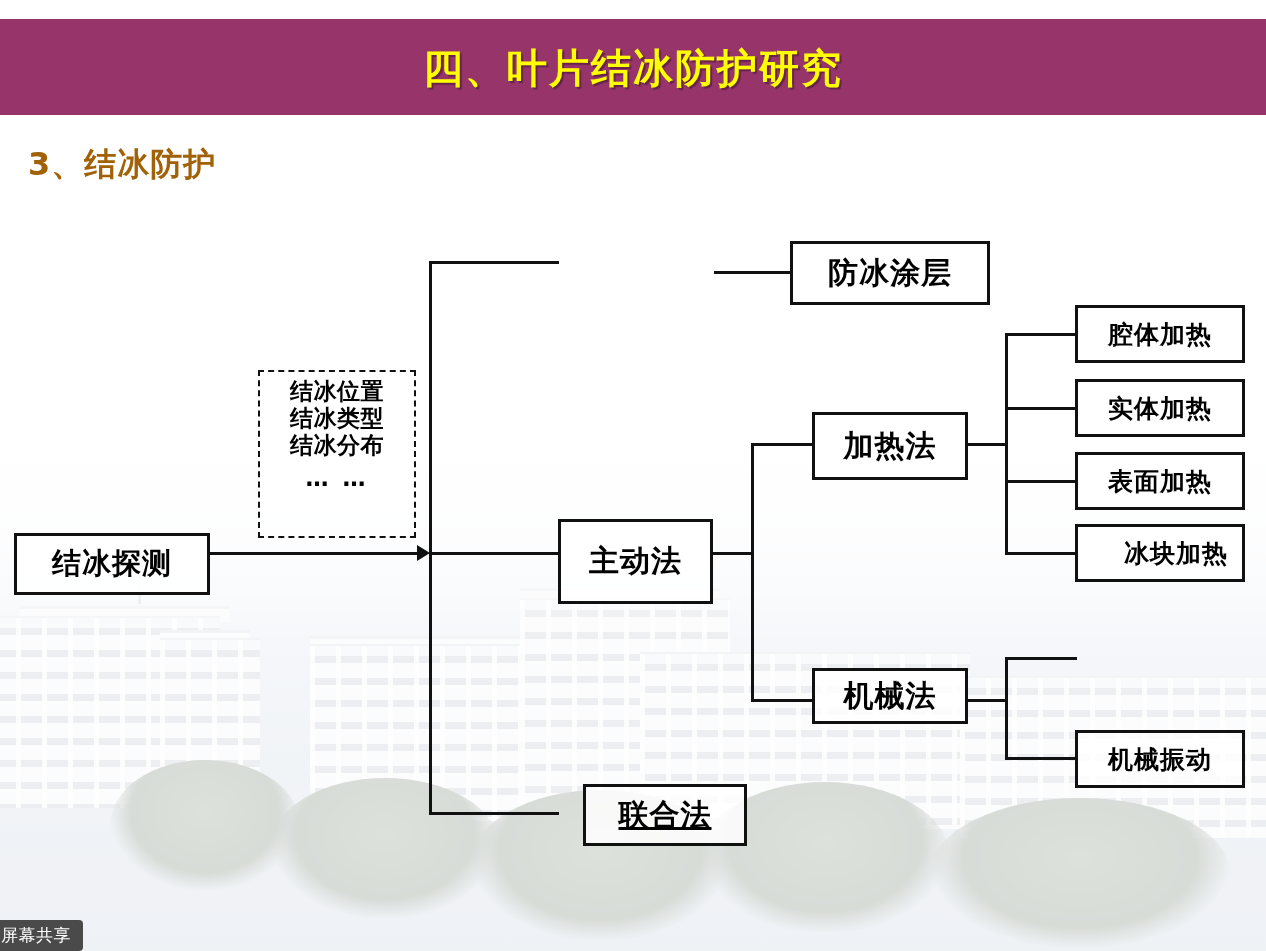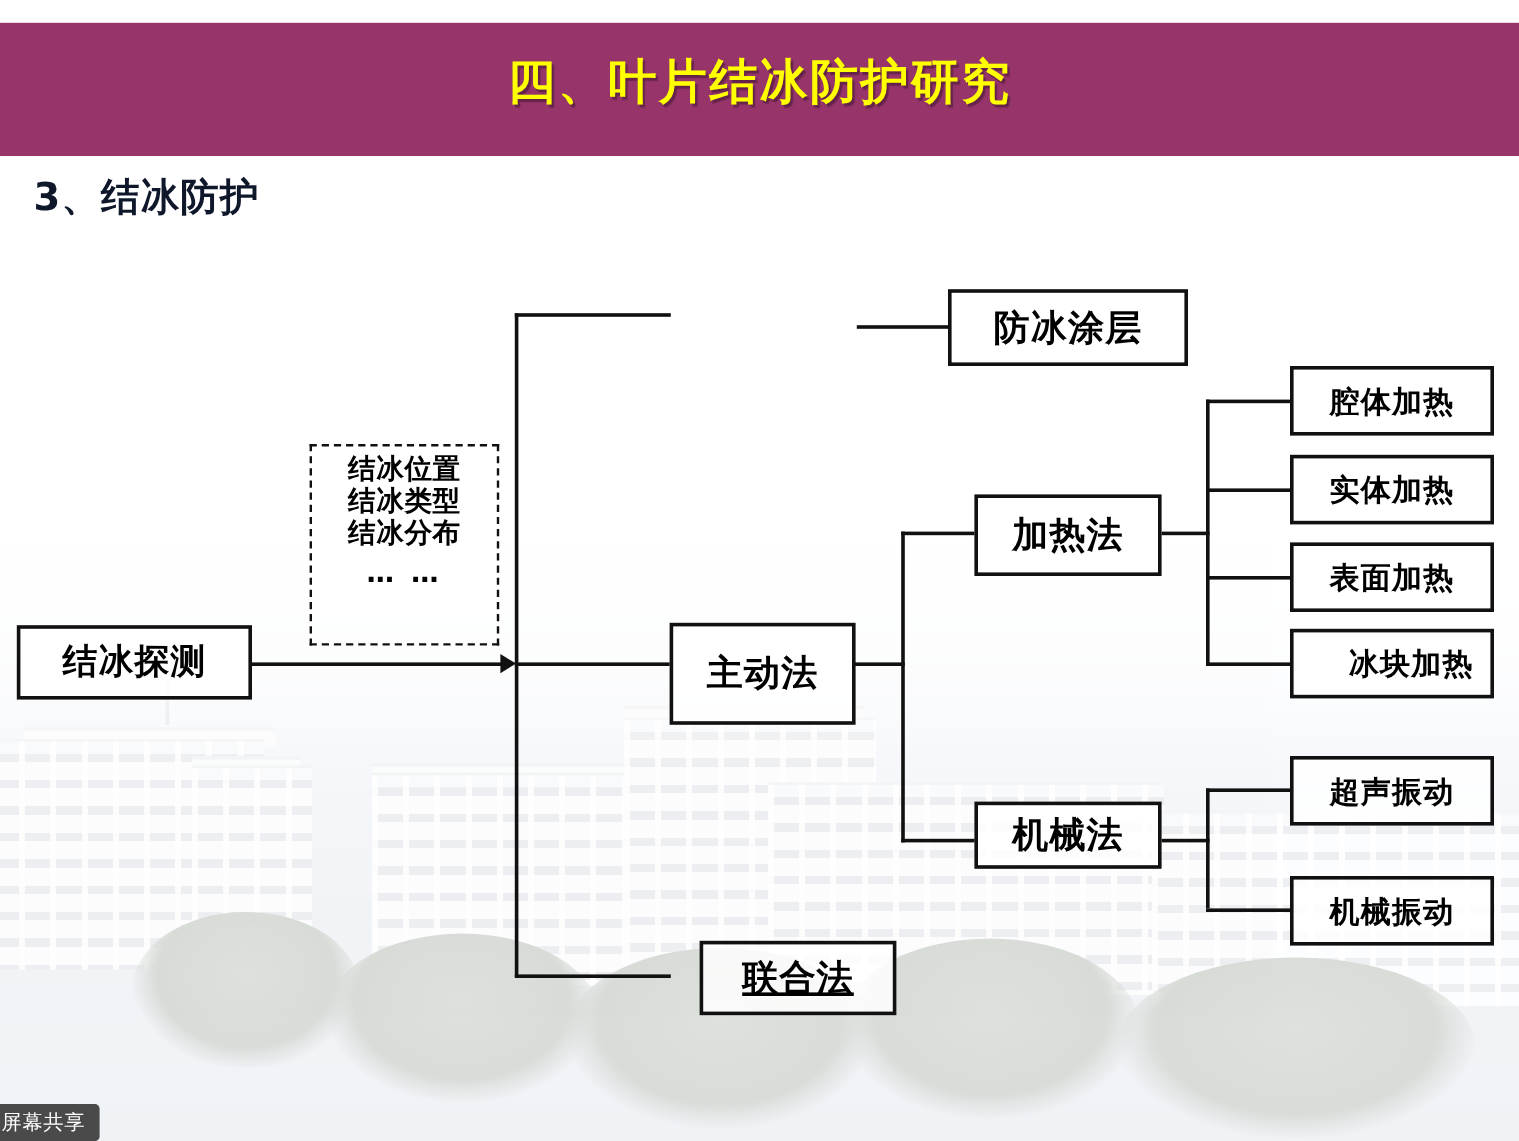--- a/index.html
+++ b/index.html
@@ -82,38 +82,38 @@
   }
   #bg-fade-top {
     position: absolute; left: 0; top: 0; width: 100%; height: 210px;
     background: linear-gradient(to bottom, #ffffff 0%, rgba(255,255,255,0.72) 45%, rgba(255,255,255,0) 100%);
   }
 
   
   #title-band {
     position: absolute;
     left: 0; top: 19px;
-    width: 1266px; height: 111px;
+    width: 1266px; height: 96px;
     background: #97356b;
   }
   #title-text {
     position: absolute;
     left: 0; right: 0; top: 22px;
     text-align: center;
     color: #ffff00;
     font-size: 40px;
     font-weight: bold;
     letter-spacing: 2px;
     text-shadow: 2px 2px 1px rgba(60,20,45,0.55);
     white-space: nowrap;
   }
   #subtitle {
     position: absolute;
     left: 28px; top: 143px;
-    color: #0f172a;
+    color: #a16207;
     font-size: 32px;
     font-weight: bold;
     letter-spacing: 1px;
     text-shadow: 1px 1px 0 rgba(255,255,255,0.8);
     white-space: nowrap;
   }
 
   
   #diagram { position: absolute; left: 0; top: 0; width: 1266px; height: 951px; }
 
@@ -127,21 +127,21 @@
     display: flex;
     align-items: center;
     justify-content: center;
     white-space: nowrap;
     letter-spacing: 1px;
     text-shadow: 1px 1px 0 rgba(255,255,255,0.55);
   }
   .node.lvl1 { font-size: 30px; }
   .node.lvl2 { font-size: 30px; }
   .node.lvl3 { font-size: 25px; }
-  .node.root { font-size: 29px; }
+  .node.root { font-size: 29px; margin-top: 12px; }
 
   .dashed-note {
     position: absolute;
     box-sizing: border-box;
     border: 2px dashed #111111;
     background: rgba(255,255,255,0.6);
     color: #000000;
     font-weight: bold;
     font-size: 23px;
     line-height: 1.18;
@@ -304,23 +304,20 @@
 
     <div class="line h" style="left:751px; top:699px; width:64px;"></div>
     <div class="node lvl1" style="left:812px; top:668px; width:156px; height:56px;">
       <span>机械法</span>
     </div>
 
     <div class="line h" style="left:968px; top:699px; width:40px;"></div>
     <div class="line v" style="left:1005px; top:657px; height:100px;"></div>
 
     <div class="line h" style="left:1005px; top:657px; width:72px;"></div>
-    <div class="node lvl3" style="left:1075px; top:630px; width:170px; height:58px;">
-      <span>超声振动</span>
-    </div>
 
     <div class="line h" style="left:1005px; top:757px; width:72px;"></div>
     <div class="node lvl3" style="left:1075px; top:730px; width:170px; height:58px;">
       <span>机械振动</span>
     </div>
 
     <div class="line h" style="left:429px; top:812px; width:130px;"></div>
     <div class="node lvl1" style="left:583px; top:784px; width:164px; height:62px;text-decoration:underline;">
       <span>联合法</span>
     </div>

